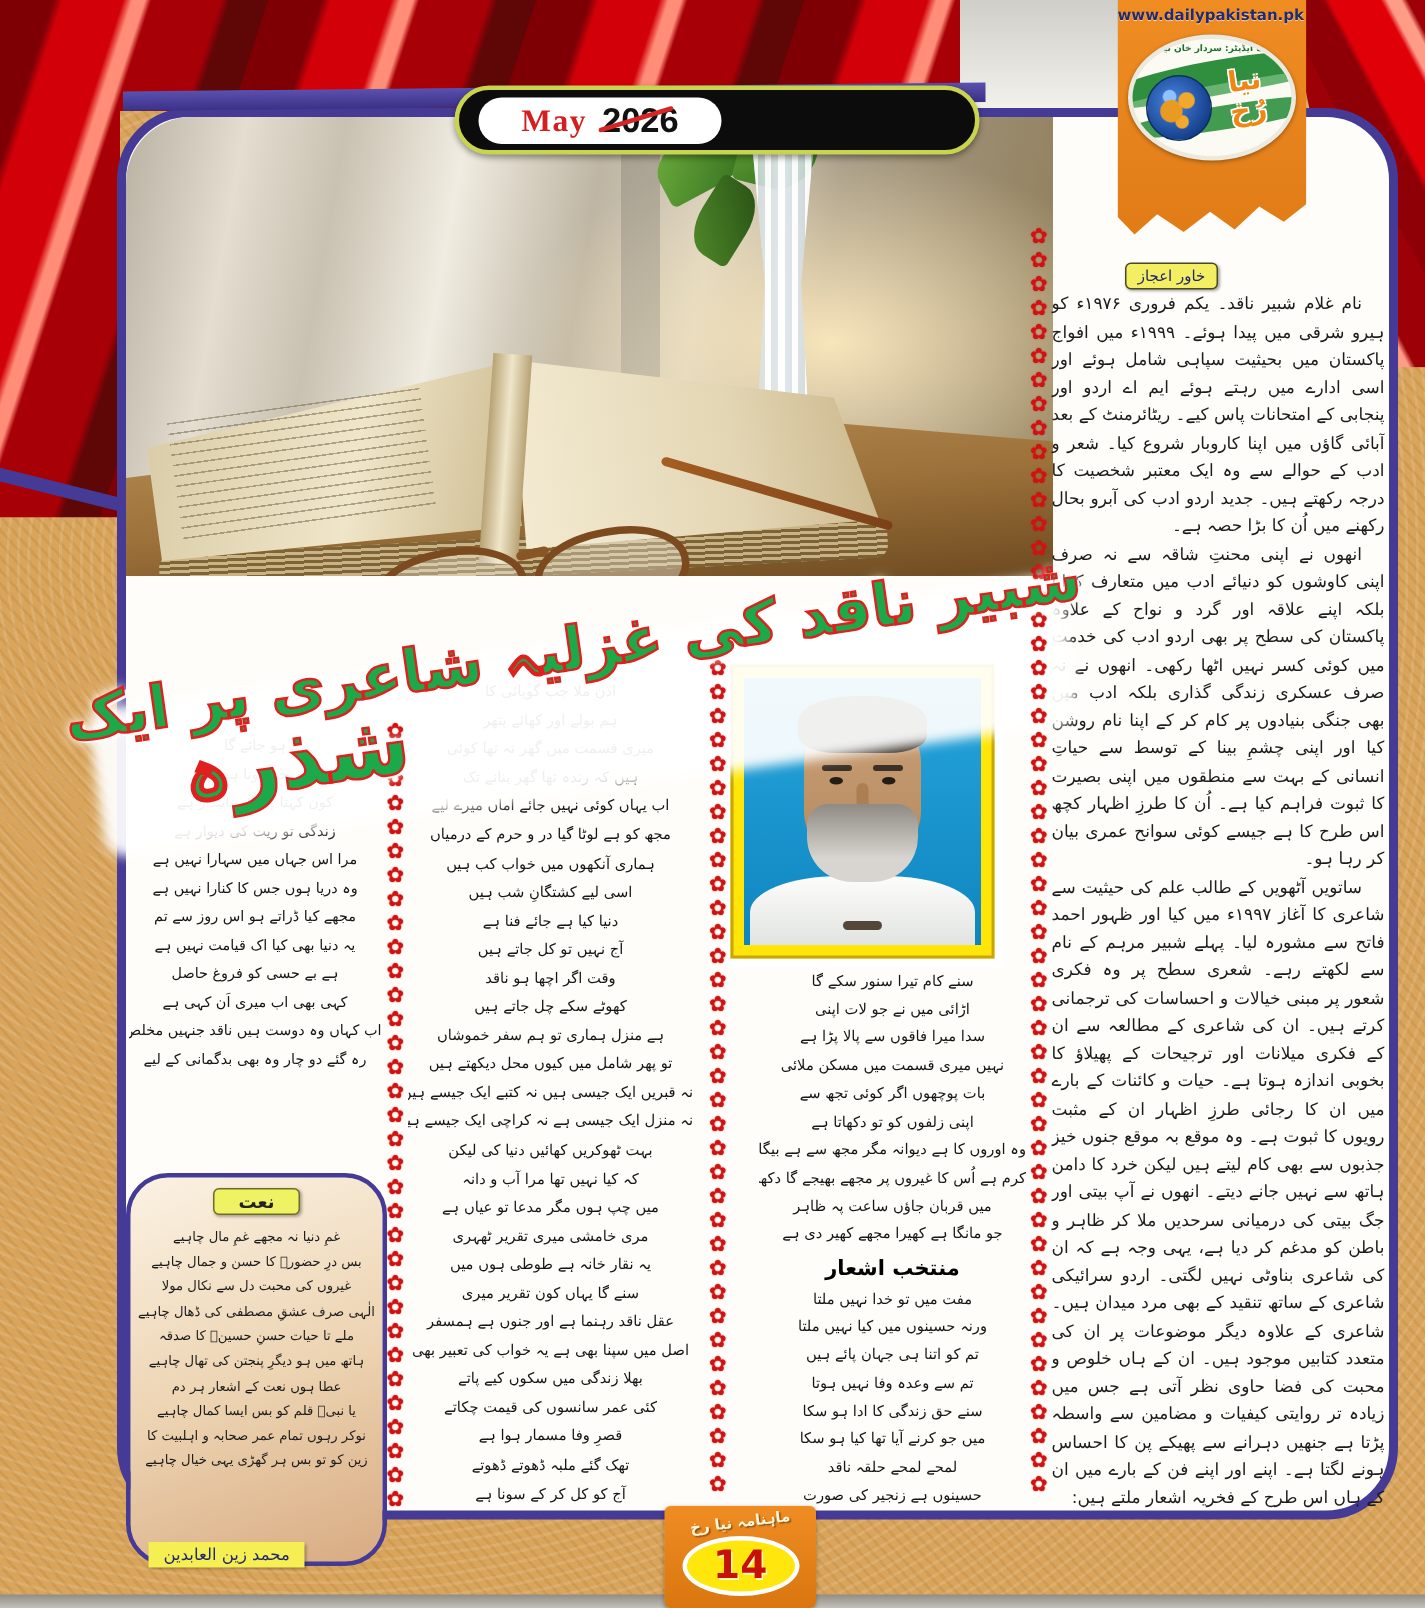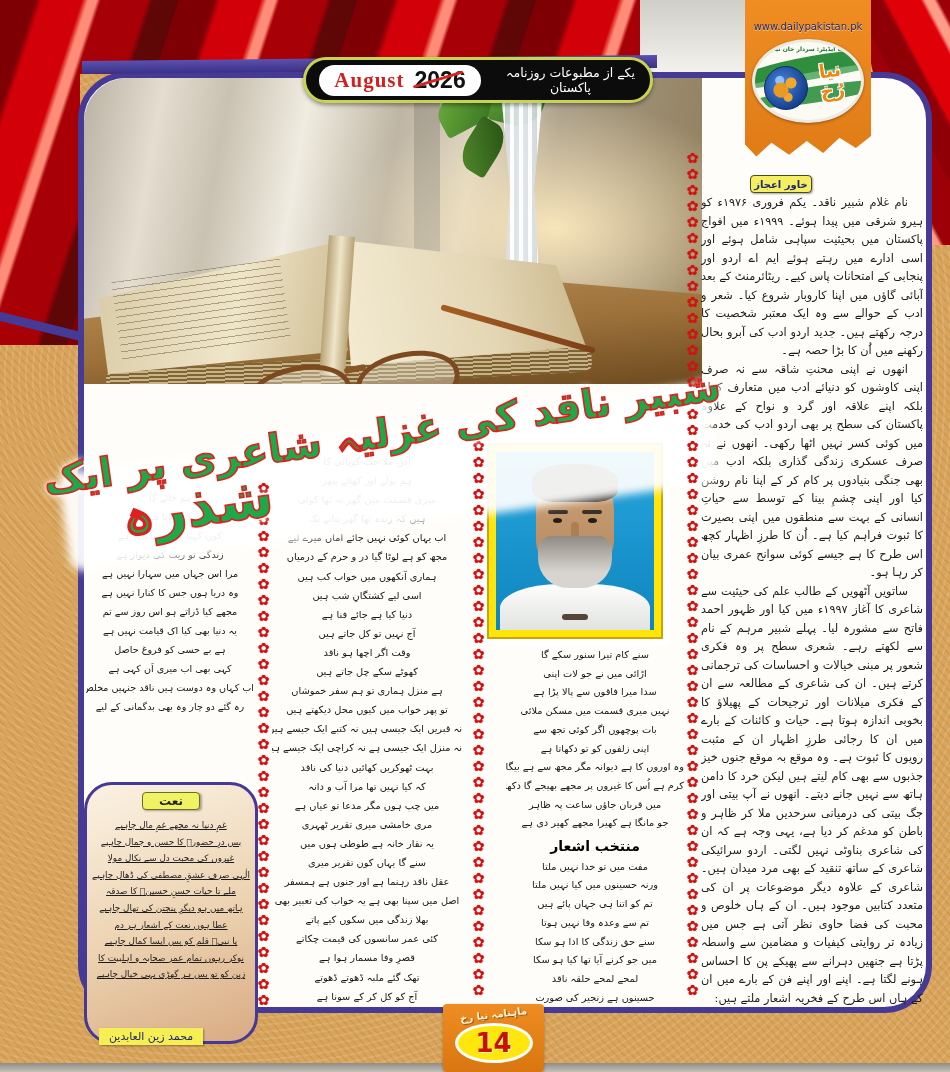--- a/index.html
+++ b/index.html
@@ -88,21 +88,21 @@
   .year-wrap{position:relative;font-weight:bold;font-size:23px;color:#111;font-family:"Liberation Sans",sans-serif;}
   .year-slash{position:absolute;left:-3px;top:11px;width:52px;height:3px;background:#d62525;border-radius:2px;transform:rotate(-17deg);}
   .pub-line{flex:1;text-align:center;color:#fff;font-size:12.5px;direction:rtl;padding-left:10px;}
 
   
   .logo-banner{
     left:745px;top:0;width:126px;height:170px;z-index:7;background:linear-gradient(#ef8d23,#df7a15);
     clip-path:polygon(0 0,100% 0,100% 80%,88% 87%,75% 81%,62% 90%,49% 83%,35% 91%,21% 84%,9% 92%,0 85%);
     box-shadow:0 2px 5px rgba(0,0,0,.3);
   }
-  .site-url{margin-top:21px;text-align:center;font-size:10px;font-weight:normal;color:#232a6b;text-shadow:0 1px 0 rgba(255,255,255,.6);}
+  .site-url{margin-top:5px;text-align:left;font-size:10px;font-weight:bold;color:#232a6b;text-shadow:0 1px 0 rgba(255,255,255,.6);}
   .logo-oval{position:relative;margin:7px auto 0;width:106px;height:78px;border-radius:50%;
     background:#fbfbf4;border:3px solid #eceadf;overflow:hidden;box-shadow:0 1px 3px rgba(0,0,0,.35);}
   .sw{position:absolute;background:#2f8f3f;border-radius:50%;}
   .sw.s1{left:-18px;top:14px;width:150px;height:22px;transform:rotate(-10deg);}
   .sw.s2{left:-12px;top:44px;width:150px;height:16px;transform:rotate(-9deg);opacity:.9;}
   .sw.s3{left:-16px;top:30px;width:150px;height:7px;transform:rotate(-10deg);background:#67b36f;}
   .logo-editor{position:absolute;left:0;top:3px;width:100%;text-align:center;font-size:6px;font-weight:bold;color:#1d6e2d;direction:rtl;}
   .globe{position:absolute;left:9px;top:24px;width:42px;height:42px;border-radius:50%;
     background:
       radial-gradient(circle at 62% 38%,#f2a82c 0 5px,rgba(0,0,0,0) 6px),
@@ -112,21 +112,21 @@
       radial-gradient(circle at 40% 40%,#4a86e0,#16418f 70%,#0a2a66);
     border:1px solid #0c2f5e;}
   .logo-calli{position:absolute;right:4px;top:18px;width:52px;text-align:center;direction:rtl;
     font-size:19px;line-height:20px;font-weight:bold;color:#ee8714;transform:rotate(-8deg);
     text-shadow:1px 1px 0 #fff,-1px -1px 0 #fff,1px -1px 0 #fff,-1px 1px 0 #fff;}
 
   
   .author-badge{left:750px;top:175px;width:62px;height:18px;z-index:7;background:#f4ef62;
     border:1.5px solid #4a4a22;border-radius:4px;box-sizing:border-box;
     display:flex;align-items:center;justify-content:center;
-    font-size:10px;font-weight:bold;color:#20276b;direction:rtl;box-shadow:1px 1px 2px rgba(0,0,0,.35);}
+    font-size:10px;font-weight:normal;color:#20276b;direction:rtl;box-shadow:1px 1px 2px rgba(0,0,0,.35);}
 
   
   .title-halo{left:58px;top:382px;width:655px;height:100px;background:rgba(255,255,255,.93);
     border-radius:14px;filter:blur(4px);transform:rotate(-8deg);transform-origin:100% 50%;z-index:5;}
   .title-block{left:72px;top:362px;width:645px;z-index:6;direction:rtl;
     transform:rotate(-8deg);transform-origin:100% 0;font-weight:bold;color:#1ca94a;
     -webkit-text-stroke:1.6px #e01f1f;
     text-shadow:0 0 6px #fff,0 0 10px #fff,2px 2px 0 rgba(255,255,255,.9);}
   .title-l1{font-size:40px;line-height:48px;text-align:right;white-space:nowrap;}
   .title-l2{font-size:56px;line-height:58px;text-align:left;margin:-6px 0 0 34px;}
@@ -178,21 +178,21 @@
   .col4-note{font-size:9.8px;line-height:15.8px;text-align:justify;margin-top:3px;white-space:normal;}
 
   
   .naat-box{left:84px;top:782px;width:174px;height:262px;box-sizing:border-box;z-index:4;
     border:3px solid #453a96;border-radius:28px;
     background:linear-gradient(160deg,#fbf2e3,#ecd2b0 55%,#d8ab82);}
   .naat-badge{position:absolute;left:50%;top:7px;transform:translateX(-50%);
     background:#eef263;border:1px solid #6d6d24;border-radius:4px;padding:1px 16px;
     font-weight:bold;font-size:12px;color:#222;direction:rtl;box-shadow:1px 1px 2px rgba(0,0,0,.3);}
   .naat-verses{position:absolute;left:4px;right:4px;top:32px;direction:rtl;
-    font-size:8.8px;line-height:16.6px;color:#1c1c1c;text-decoration:underline;}
+    font-size:8.8px;line-height:16.6px;color:#1c1c1c;}
   .naat-poet{position:absolute;left:12px;bottom:-4px;background:#f6ef53;padding:2px 10px;
     font-weight:normal;font-size:11px;color:#20276b;direction:rtl;box-shadow:1px 1px 2px rgba(0,0,0,.35);}
 
   
   .footer-tab{left:443px;top:1004px;width:101px;height:68px;z-index:8;
     background:linear-gradient(#ef8d23,#d9760f);border-radius:4px;box-shadow:0 1px 3px rgba(0,0,0,.3);}
   .footer-mag{margin-top:5px;text-align:center;color:#fdf6d8;font-size:10px;font-weight:bold;
     direction:rtl;transform:rotate(-7deg);text-shadow:1px 1px 1px rgba(0,0,0,.4);}
   .page-oval{margin:3px auto 0;width:78px;height:40px;background:#ffe70e;border:3px solid #fff;
     border-radius:50%;display:flex;align-items:center;justify-content:center;box-sizing:border-box;}
@@ -229,26 +229,25 @@
     <div class="abs gl-bridge"></div>
     <div class="abs gl-arm"></div>
 
   </div>
 </div>
 
 <div class="abs blue-stripe-top"></div>
 
 <div class="abs date-banner">
   <div class="date-pill">
-    <span class="month">August</span>
+    <span class="month">May</span>
     <span class="year-wrap"><span>2026</span>
       <span class="year-slash"></span>
     </span>
   </div>
-  <div class="pub-line">یکے از مطبوعات روزنامہ پاکستان</div>
 </div>
 
 <div class="abs logo-banner">
   <div class="site-url">www.dailypakistan.pk</div>
   <div class="logo-oval">
     <div class="sw s1"></div>
     <div class="sw s3"></div>
     <div class="sw s2"></div>
     <div class="logo-editor">چیف ایڈیٹر: سردار خان نیازی</div>
     <div class="globe"></div>
@@ -447,24 +446,24 @@
       <div class="verse-line">ہیں کہ زندہ تھا گھر بنانے تک</div>
       <div class="verse-line">اب یہاں کوئی نہیں جائے اماں میرے لیے</div>
       <div class="verse-line">مجھ کو ہے لوٹا گیا در و حرم کے درمیاں</div>
       <div class="verse-line">ہماری آنکھوں میں خواب کب ہیں</div>
       <div class="verse-line">اسی لیے کشتگانِ شب ہیں</div>
       <div class="verse-line">دنیا کیا ہے جائے فنا ہے</div>
       <div class="verse-line">آج نہیں تو کل جاتے ہیں</div>
       <div class="verse-line">وقت اگر اچھا ہو ناقد</div>
       <div class="verse-line">کھوٹے سکے چل جاتے ہیں</div>
       <div class="verse-line">ہے منزل ہماری تو ہم سفر خموشاں</div>
-      <div class="verse-line">تو پھر خواب میں کیوں محل دیکھتے ہیں</div>
+      <div class="verse-line">تو پھر شامل میں کیوں محل دیکھتے ہیں</div>
       <div class="verse-line">نہ قبریں ایک جیسی ہیں نہ کتبے ایک جیسے ہیں</div>
       <div class="verse-line">نہ منزل ایک جیسی ہے نہ کراچی ایک جیسے ہیں</div>
-      <div class="verse-line">بہت ٹھوکریں کھائیں دنیا کی ناقد</div>
+      <div class="verse-line">بہت ٹھوکریں کھائیں دنیا کی لیکن</div>
       <div class="verse-line">کہ کیا نہیں تھا مرا آب و دانہ</div>
       <div class="verse-line">میں چپ ہوں مگر مدعا تو عیاں ہے</div>
       <div class="verse-line">مری خامشی میری تقریر ٹھہری</div>
       <div class="verse-line">یہ نقار خانہ ہے طوطی ہوں میں</div>
       <div class="verse-line">سنے گا یہاں کون تقریر میری</div>
       <div class="verse-line">عقل ناقد رہنما ہے اور جنوں ہے ہمسفر</div>
       <div class="verse-line">اصل میں سپنا بھی ہے یہ خواب کی تعبیر بھی</div>
       <div class="verse-line">بھلا زندگی میں سکوں کیے پاتے</div>
       <div class="verse-line">کئی عمر سانسوں کی قیمت چکاتے</div>
       <div class="verse-line">قصرِ وفا مسمار ہوا ہے</div>

